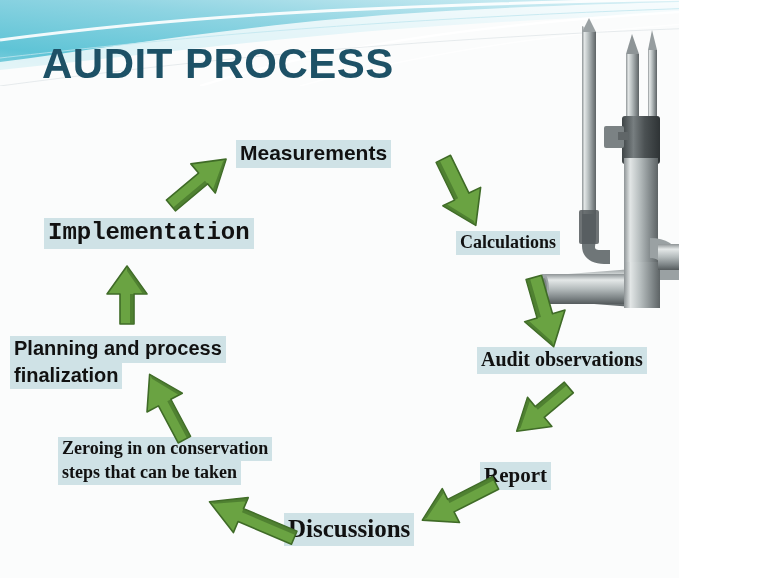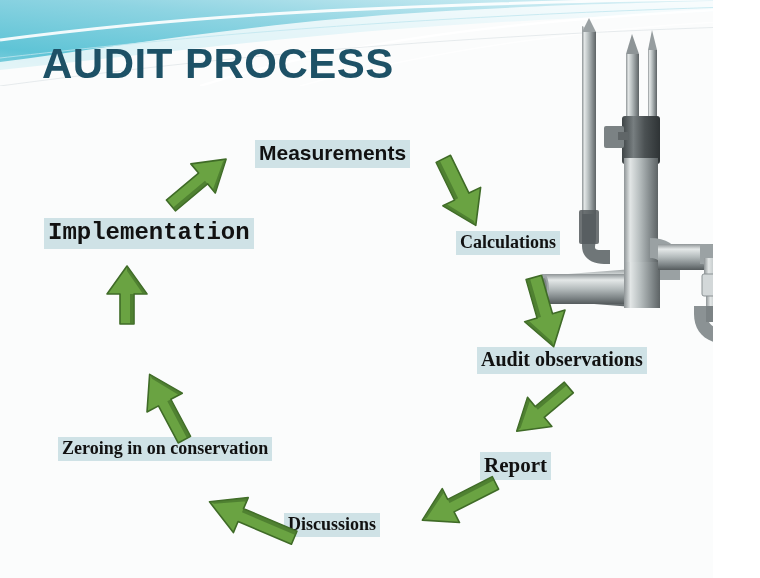--- a/index.html
+++ b/index.html
@@ -7,21 +7,20 @@
     padding: 0;
     background: #ffffff;
   }
   #slide {
     position: relative;
     width: 679px;
     height: 578px;
     overflow: hidden;
     background: #fbfcfc;
     font-family: "Liberation Sans", sans-serif;
-    padding-left: 34px;
   }
 
   
   .banner {
     position: absolute;
     left: 0; top: 0;
     width: 760px; height: 86px;
     overflow: hidden;
   }
   .banner svg { display: block; }
@@ -160,44 +159,49 @@
 
       <rect x="168" y="258" width="24" height="40" fill="url(#pv)"></rect>
       <rect x="164" y="256" width="32" height="22" rx="2" fill="#d3d8d9" stroke="#8b9294" stroke-width="1"></rect>
       <path d="M168,292 C168,306 176,312 190,312 L210,312 L210,326 L190,326 C168,326 156,314 156,296 L156,288 L168,288 Z" fill="#8b9294"></path>
       <rect x="168" y="288" width="24" height="16" fill="#7c8385"></rect>
 
       <path d="M182,300 C182,318 192,326 208,326 L222,326 L222,312 L208,312 C196,312 196,306 196,296 L196,290 L182,290 Z" fill="#9aa1a3"></path>
     </svg>
   </div>
 
-  <div class="lbl sans" style="left:236px; top:140px; font-size:21px;margin-left:19px;">
+  <div class="lbl sans" style="left:236px; top:140px; font-size:21px;">
     <span class="hl">Measurements</span>
   </div>
 
   <div class="lbl serif" style="left:456px; top:231px; font-size:18px;">
     <span class="hl">Calculations</span>
   </div>
 
   <div class="lbl serif" style="left:477px; top:347px; font-size:20px;">
     <span class="hl">Audit observations</span>
   </div>
 
-  <div class="lbl serif" style="left:480px; top:452px; font-size:21px;">
+  <div class="lbl serif" style="left:480px; top:462px; font-size:21px;">
     <span class="hl">Report</span>
   </div>
 
-  <div class="lbl serif" style="left:284px; top:513px; font-size:18px;">
+  <div class="lbl serif" style="left:284px; top:513px; font-size:25px;">
     <span class="hl">Discussions</span>
   </div>
 
   <div class="lbl serif" style="left:58px; top:437px; font-size:18px;">
     <span class="hl">Zeroing in on conservation</span><br>
-  </div>
-
+    <span class="hl">steps that can be taken</span>
+  </div>
+
+  <div class="lbl sans" style="left:10px; top:336px; font-size:20px;">
+    <span class="hl">Planning and process</span><br>
+    <span class="hl">finalization</span>
+  </div>
 
   <div class="lbl serif" style="left:44px; top:218px; font-size:24px;font-family:Liberation Mono, monospace;">
     <span class="hl">Implementation</span>
   </div>
 
   <div class="arrow" style="left:160px; top:144px; width:80px; height:74px;">
     <svg width="80" height="74" viewBox="0 0 80 74">
       <g transform="rotate(-40 40 37)">
         <path d="M2,30 L44,30 L44,18 L74,37 L44,56 L44,44 L2,44 Z" fill="#6aa342" stroke="#3f6b27" stroke-width="1.6" stroke-linejoin="round"></path>
         <path d="M2,44 L44,44 L44,56 L74,37 L70,37 L44,52 L44,40 L2,40 Z" fill="#47752c" opacity="0.75"></path>

